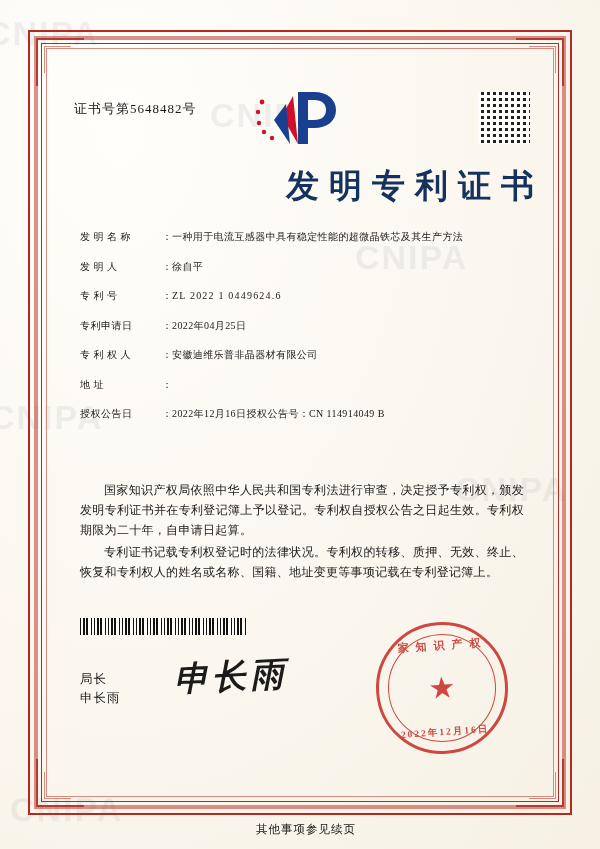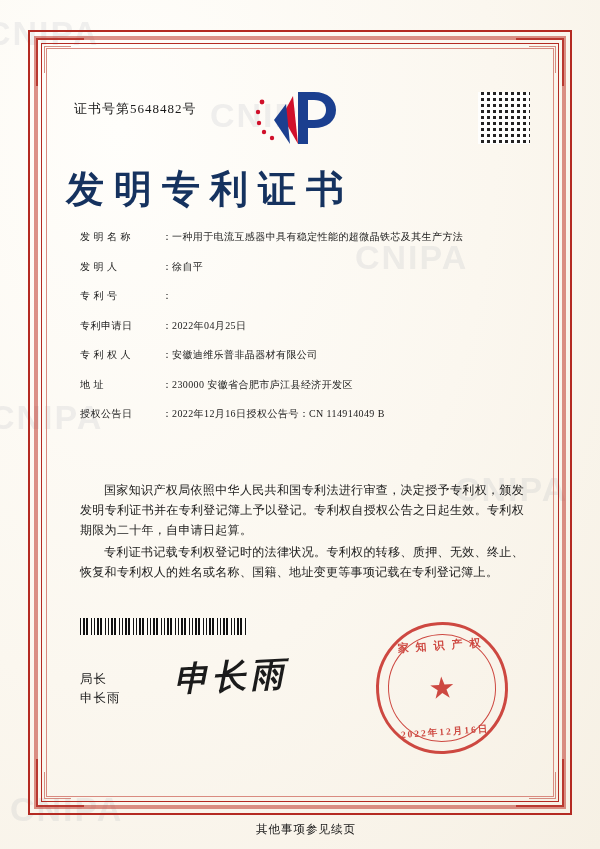--- a/index.html
+++ b/index.html
@@ -105,22 +105,22 @@
   }
   .logo {
     position: absolute;
     left: 50%; top: 24px;
     transform: translateX(-50%);
     width: 96px; height: 62px;
   }
   .title {
     position: absolute;
     left: 0; right: 0; top: 102px;
-    text-align: left;
-    font-size: 38px;
+    text-align: right;
+    font-size: 33px;
     font-weight: bold;
     letter-spacing: 10px;
     color: #15325f;
     font-family: Liberation Sans, sans-serif;
     text-indent: 10px;
   }
   
   .fields {
     position: absolute;
     left: 24px; right: 18px; top: 168px;
@@ -299,35 +299,35 @@
         <div class="val">一种用于电流互感器中具有稳定性能的超微晶铁芯及其生产方法</div>
       </div>
       <div class="row">
         <div class="lab">发 明 人</div>
         <div class="colon">：</div>
         <div class="val">徐自平</div>
       </div>
       <div class="row">
         <div class="lab">专 利 号</div>
         <div class="colon">：</div>
+        <div class="val mono">ZL 2022 1 0449624.6</div>
       </div>
       <div class="row">
         <div class="lab">专利申请日</div>
         <div class="colon">：</div>
         <div class="val">2022年04月25日</div>
       </div>
       <div class="row">
         <div class="lab">专 利 权 人</div>
         <div class="colon">：</div>
         <div class="val">安徽迪维乐普非晶器材有限公司</div>
       </div>
       <div class="row">
         <div class="lab">地 址</div>
         <div class="colon">：</div>
-        <div class="val">230000 安徽省合肥市庐江县经济开发区</div>
       </div>
       <div class="row dual">
         <div class="lab">授权公告日</div>
         <div class="colon">：</div>
         <div class="val">2022年12月16日</div>
         <div class="lab2">授权公告号</div>
         <div class="colon">：</div>
         <div class="val">CN 114914049 B</div>
       </div>
     </div>

